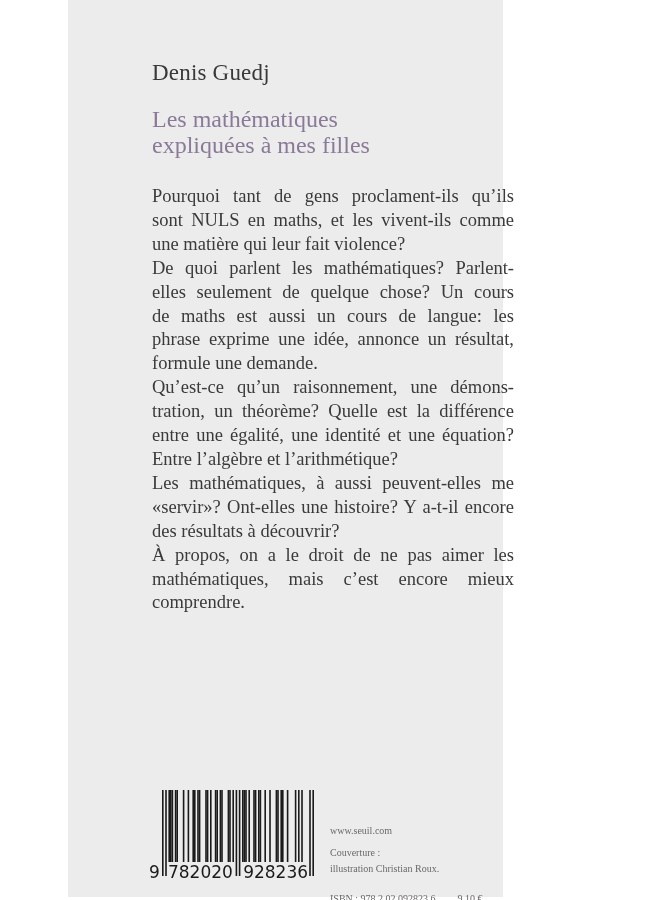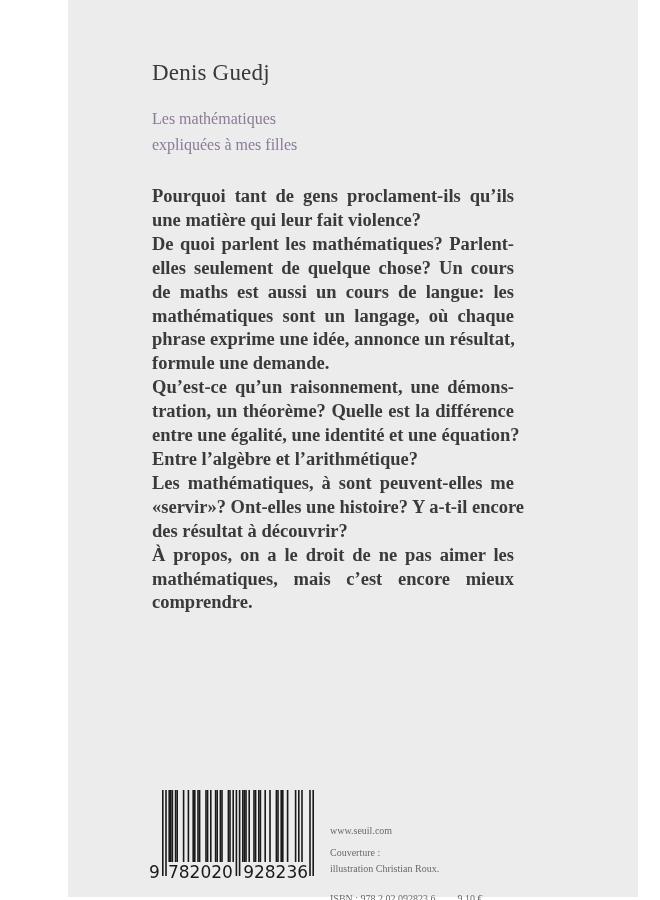--- a/index.html
+++ b/index.html
@@ -1,35 +1,35 @@
 <!DOCTYPE html>
 <html><head>
 <meta charset="utf-8">
 <style>
   html, body { margin: 0; padding: 0; background: #ffffff; }
   body { width: 660px; height: 900px; position: relative; overflow: hidden; }
   .cover {
-    position: absolute; left: 68px; top: 0; width: 570px; height: 897px;
+    position: absolute; left: 68px; top: 0; width: 435px; height: 897px;
     background: #ececed;
   }
   .serif { font-family: "Liberation Serif", "DejaVu Serif", serif; }
   .author {
     position: absolute; left: 84px; top: 60px;
     font-size: 23px; color: #3a3838; letter-spacing: 0.2px;
   }
   .title {
     position: absolute; left: 84px; top: 106px;
-    font-size: 16px; line-height: 26px; color: #8a7a98;
+    font-size: 24px; line-height: 26px; color: #8a7a98;
   }
   .title div { white-space: nowrap; }
   .body {
     position: absolute; left: 84px; top: 185px; width: 362px;
     font-size: 18.5px; line-height: 23.9px; color: #3b3a3a;
   }
-  .body .line { white-space: nowrap; text-align: justify; text-align-last: justify; font-weight: bold; }
+  .body .line { white-space: nowrap; text-align: justify; text-align-last: justify; }
   .body .line.last { text-align-last: left; }
   .barcode-wrap {
     position: absolute; left: 80px; top: 788px; width: 172px; height: 92px;
   }
   .barcode-svg { position: absolute; left: 0; top: 0; }
   .imprint {
     position: absolute; left: 262px; top: 823px;
     font-size: 10px; line-height: 16px; color: #6b6868;
   }
   .imprint .url { margin-bottom: 6px; }
@@ -42,34 +42,34 @@
 <div class="cover">
   <div class="author serif">Denis Guedj</div>
 
   <div class="title serif">
     <div>Les mathématiques</div>
     <div>expliquées à mes filles</div>
   </div>
 
   <div class="body serif" id="body-text">
       <div class="line">Pourquoi tant de gens proclament-ils qu’ils</div>
+      <div class="line">sont NULS en maths, et les vivent-ils comme</div>
       <div class="line last">une matière qui leur fait violence?</div>
       <div class="line">De quoi parlent les mathématiques? Parlent-</div>
       <div class="line">elles seulement de quelque chose? Un cours</div>
       <div class="line">de maths est aussi un cours de langue: les</div>
-      <div class="line">mathématiques sont un langage, où chaque</div>
       <div class="line">phrase exprime une idée, annonce un résultat,</div>
       <div class="line last">formule une demande.</div>
       <div class="line">Qu’est-ce qu’un raisonnement, une démons-</div>
       <div class="line">tration, un théorème? Quelle est la différence</div>
       <div class="line">entre une égalité, une identité et une équation?</div>
       <div class="line last">Entre l’algèbre et l’arithmétique?</div>
-      <div class="line">Les mathématiques, à sont peuvent-elles me</div>
+      <div class="line">Les mathématiques, à aussi peuvent-elles me</div>
       <div class="line">«servir»? Ont-elles une histoire? Y a-t-il encore</div>
-      <div class="line last">des résultat à découvrir?</div>
+      <div class="line last">des résultats à découvrir?</div>
       <div class="line">À propos, on a le droit de ne pas aimer les</div>
       <div class="line">mathématiques, mais c’est encore mieux</div>
       <div class="line last">comprendre.</div>
     </div>
 
   <div class="barcode-wrap">
     <svg class="barcode-svg" id="barcode" width="172" height="92">
         <rect x="14.00" y="2" width="1.60" height="86" fill="#1a1a1a"></rect>
         <rect x="17.20" y="2" width="1.60" height="86" fill="#1a1a1a"></rect>
         <rect x="20.40" y="2" width="1.60" height="72" fill="#1a1a1a"></rect>

